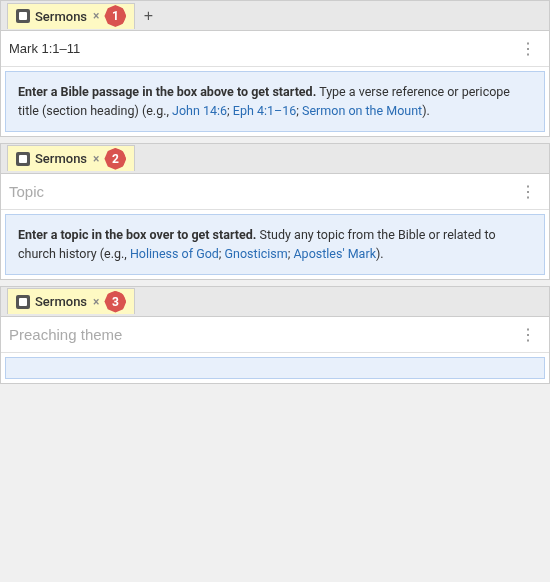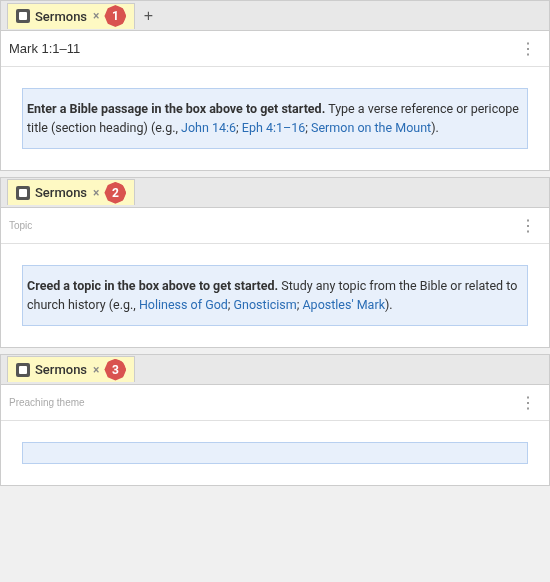--- a/index.html
+++ b/index.html
@@ -101,42 +101,42 @@
       display: flex;
       align-items: center;
       padding: 6px 8px;
       border-bottom: 1px solid #e0e0e0;
     }
 
     .search-input {
       flex: 1;
       border: none;
       outline: none;
-      font-size: 10px;
+      font-size: 15px;
       color: #8b5cf6;
       background: transparent;
     }
 
     .search-input::placeholder {
       color: #aaa;
     }
 
     .more-btn {
       color: #888;
       font-size: 16px;
       cursor: pointer;
       padding: 2px 4px;
       letter-spacing: 1px;
     }
 
     .info-box {
       background: #e8f0fb;
       border: 1px solid #b8d0f0;
-      margin: 21px;
-      padding: 10px 4px;
+      margin: 4px;
+      padding: 10px 12px;
       font-size: 12.5px;
       line-height: 1.55;
       color: #333;
     }
 
     .info-box p + p {
       margin-top: 8px;
     }
 
     .info-box strong {
@@ -197,21 +197,21 @@
       <span class="tab-close">×</span>
       <span class="badge">2</span>
     </div>
   </div>
   <div class="input-row">
     <input class="search-input" type="text" placeholder="Topic" style="">
     <span class="more-btn">⋮</span>
   </div>
   <div class="info-box">
     <span>
-      <strong>Creed a topic in the box above to get started.</strong>
+      <strong>Enter a topic in the box over to get started.</strong>
       <span> Study any topic from the Bible or related to church history (e.g., </span>
       <a href="#">Holiness of God</a>;
       <a href="#">Gnosticism</a>;
       <a href="#">Apostles' Mark</a>).
     </span>
   </div>
 </div>
 
 <div class="panel">
   <div class="tab-bar">

